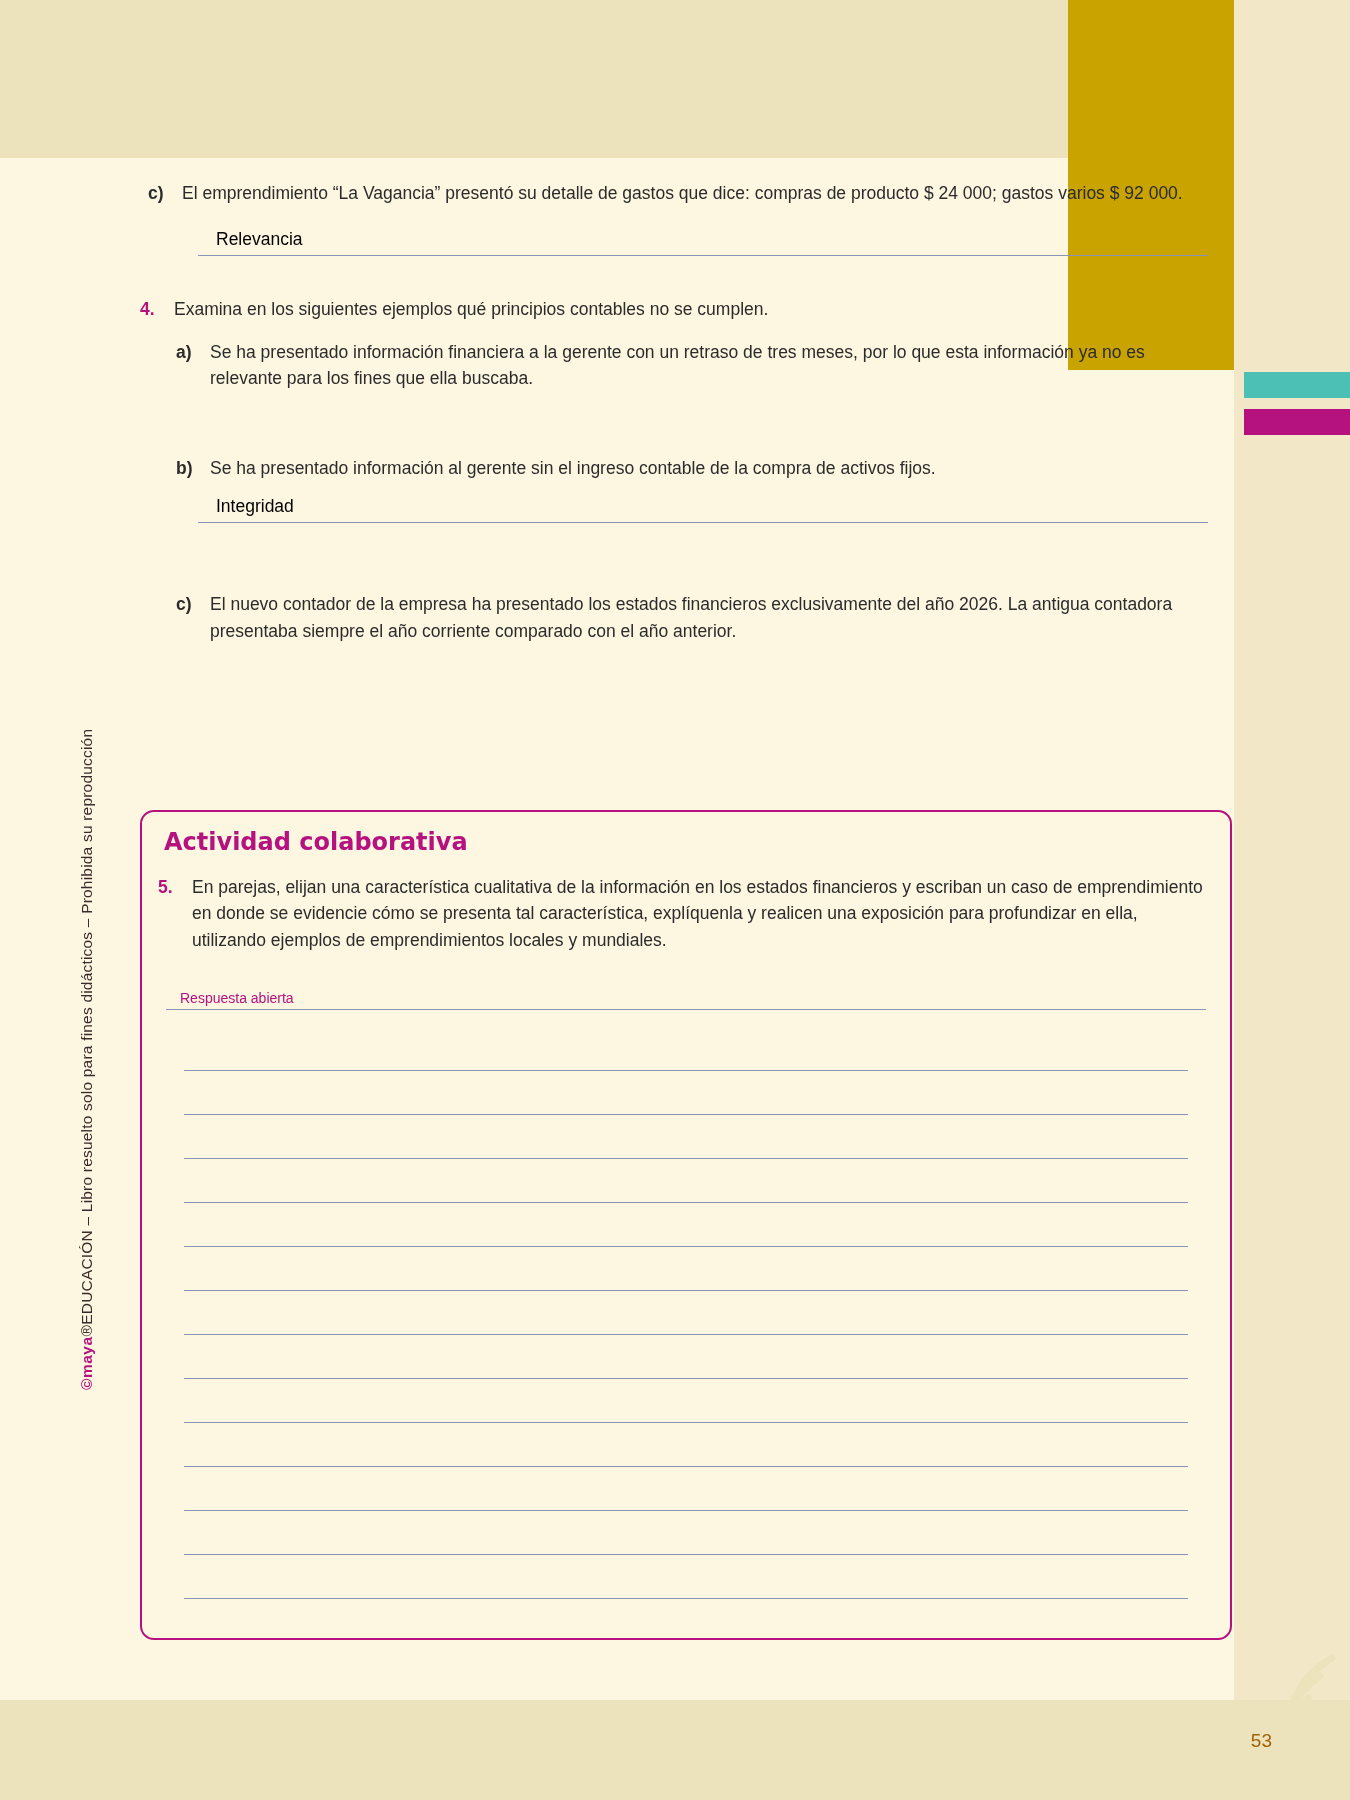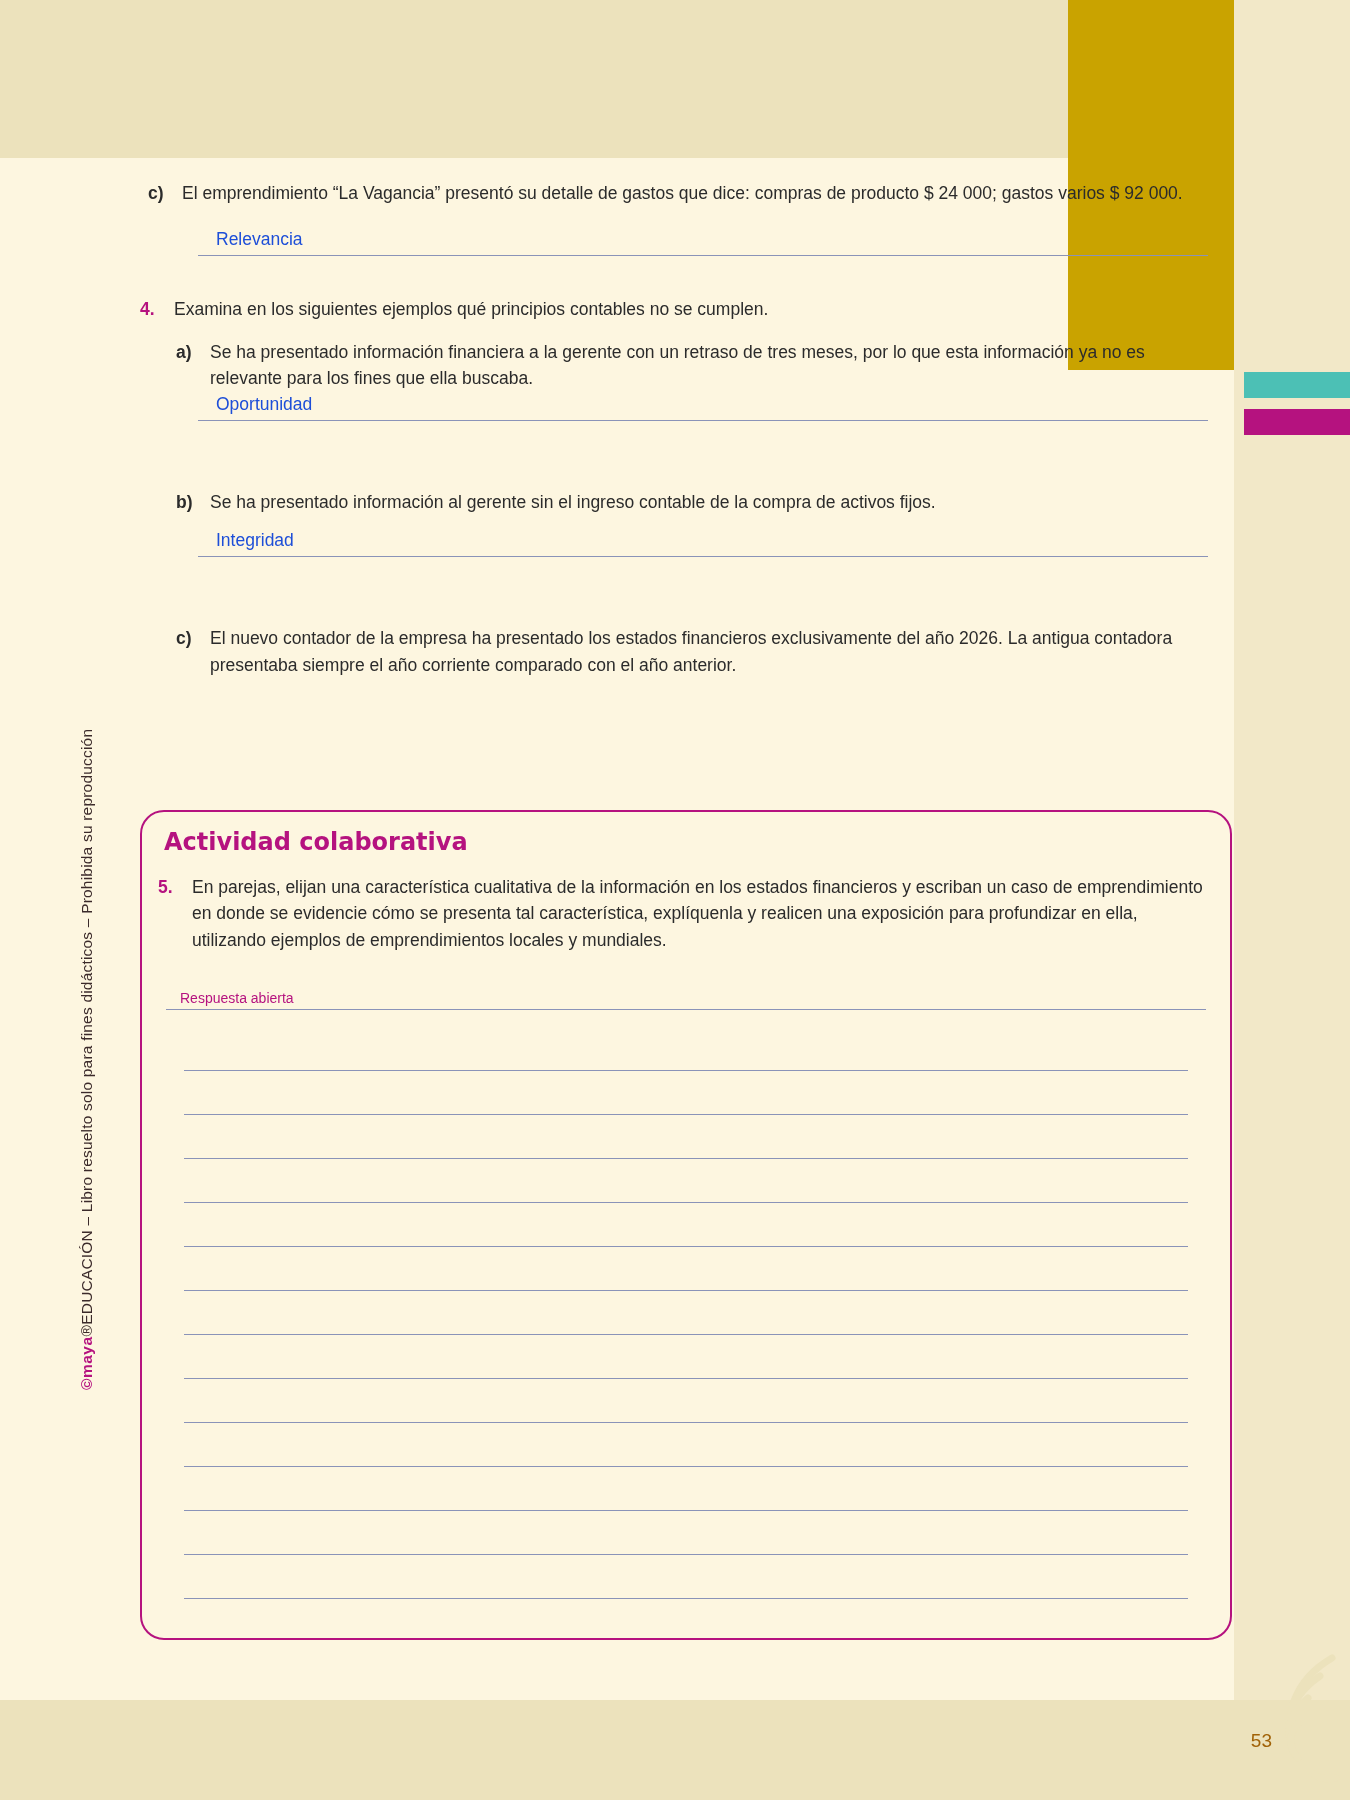--- a/index.html
+++ b/index.html
@@ -126,34 +126,34 @@
     margin-top: 2px;
   }
   .answer-line .rule {
     position: absolute;
     left: 0; right: 0; bottom: 4px;
     border-bottom: 1px solid #8a93b8;
   }
   .answer-line .ans {
     position: absolute;
     left: 18px; bottom: 8px;
-    color: #1d4ed8;
+    color: #000000;
     font-size: 17.5px;
     background: transparent;
   }
 
   
   .activity-box {
     position: absolute;
     left: 140px;
     top: 810px;
     width: 1092px;
     height: 830px;
     border: 2px solid #b5127f;
-    border-radius: 24px;
+    border-radius: 14px;
     box-sizing: border-box;
     background: transparent;
   }
   .activity-title {
     position: absolute;
     left: 22px;
     top: 16px;
     font-size: 24px;
     font-weight: bold;
     color: #b5127f;
@@ -251,24 +251,20 @@
 
   <div class="item lvl-num" style="margin-top:36px;">
     <span class="marker num">4.</span>
     <span class="body-txt"><b>Examina</b><span> en los siguientes ejemplos qué principios contables no se cumplen.</span></span>
   </div>
 
   <div class="item lvl-a" style="margin-top:16px;margin-left:28px;">
     <span class="marker">a)</span>
     <span class="body-txt">Se ha presentado información financiera a la gerente con un retraso de tres meses, por lo que esta información ya no es relevante para los fines que ella buscaba.</span>
   </div>
-  <div class="answer-line" style="margin-left:58px;width:1010px;margin-top:-2px;">
-    <span class="rule"></span>
-    <span class="ans">Oportunidad</span>
-  </div>
 
   <div class="item lvl-a" style="margin-top:64px;margin-left:28px;">
     <span class="marker">b)</span>
     <span class="body-txt">Se ha presentado información al gerente sin el ingreso contable de la compra de activos fijos.</span>
   </div>
   <div class="answer-line" style="margin-left:58px;width:1010px;margin-top:16px;">
     <span class="rule"></span>
     <span class="ans">Integridad</span>
   </div>
 

